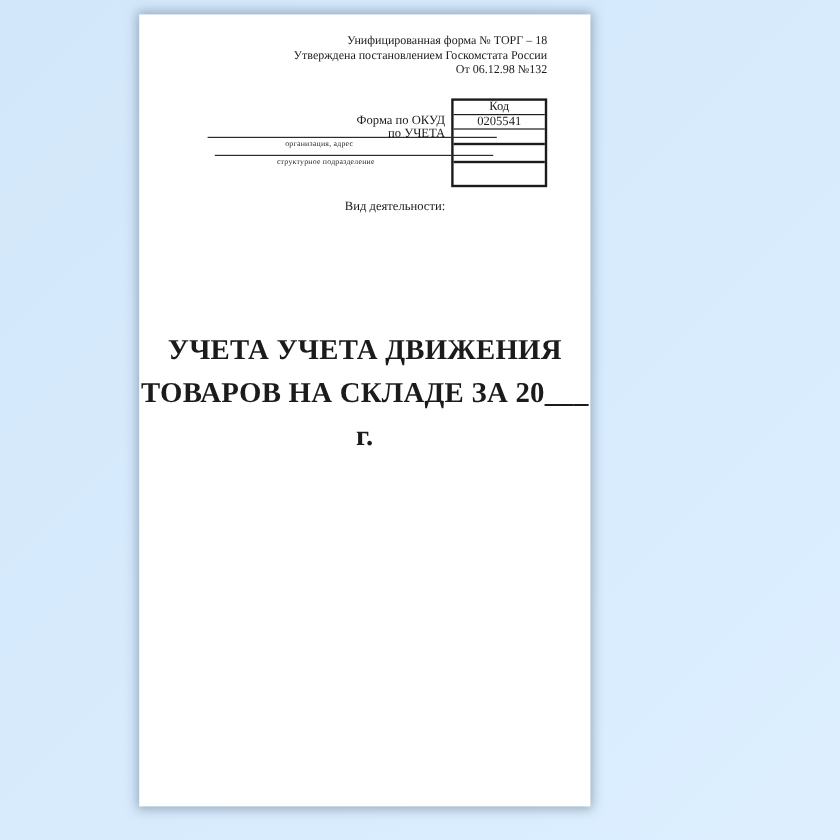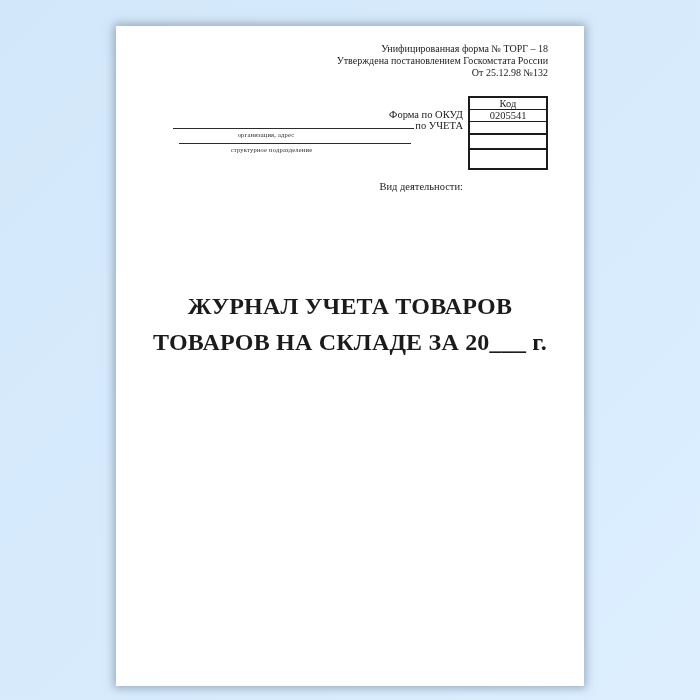--- a/index.html
+++ b/index.html
@@ -8,21 +8,21 @@
     font-family: "Liberation Serif", serif;
   }
   .stage {
     position: relative; width: 700px; height: 700px;
     background: linear-gradient(135deg,
       var(--background-top, #d3e7fa) 0%,
       var(--background-mid, #d7ebfd) 55%,
       var(--background-bottom, #ddefff) 100%);
   }
   .page {
-    position: absolute; left: 116px; top: 26px; width: 468px; height: 660px;
+    position: absolute; left: 116px; top: 12px; width: 376px; height: 660px;
     background: var(--paper, #ffffff);
     box-shadow: 0 0 9px 2px rgba(94, 113, 134, 0.55);
     color: var(--ink, #1b1b1b);
   }
   .header-note {
     position: absolute; top: 17px; right: 36px;
     text-align: right; font-size: 10px; line-height: 12px; white-space: nowrap;
   }
   .code-table {
     position: absolute; top: 70px; right: 36px; width: 80px;
@@ -63,21 +63,21 @@
 </style>
 </head>
 <body>
 
 <div class="stage">
   <div class="page">
 
     <div class="header-note">
       <div>Унифицированная форма № ТОРГ – 18</div>
       <div>Утверждена постановлением Госкомстата России</div>
-      <div>От 25.12.98 №132</div>
+      <div>От 06.12.98 №132</div>
     </div>
 
     <div class="code-table">
       <div class="ct-row ct-hdr">Код</div>
       <div class="ct-row ct-okud">0205541</div>
       <div class="ct-row ct-okpo"></div>
       <div class="ct-row ct-mid"></div>
       <div class="ct-row ct-activ"></div>
     </div>
 
@@ -85,18 +85,18 @@
     <div class="lbl lbl-okpo">по УЧЕТА</div>
     <div class="lbl lbl-activity">Вид деятельности:</div>
 
     <div class="rule rule-org"></div>
     <div class="caption cap-org">организация, адрес</div>
 
     <div class="rule rule-dep"></div>
     <div class="caption cap-dep">структурное подразделение</div>
 
     <div class="title">
-      <div>ЖУРНАЛ УЧЕТА ТОВАРОВ</div>
+      <div>УЧЕТА УЧЕТА ДВИЖЕНИЯ</div>
       <div>ТОВАРОВ НА СКЛАДЕ ЗА 20___ г.</div>
     </div>
 
   </div>
 </div>
 
 </body></html>

